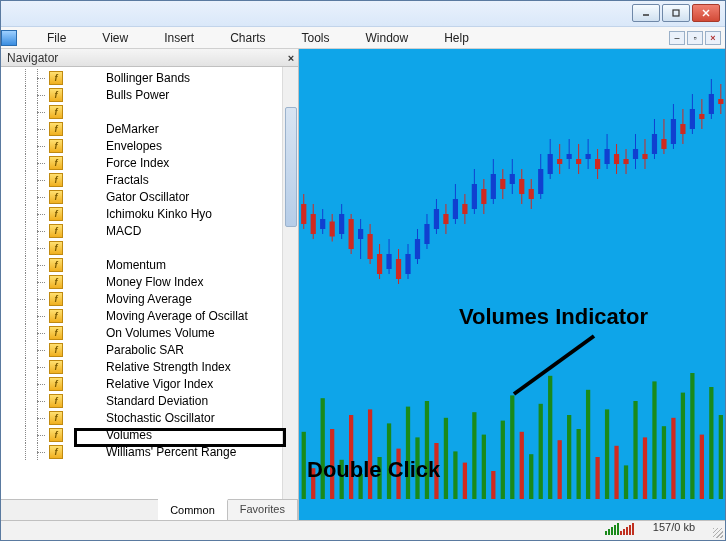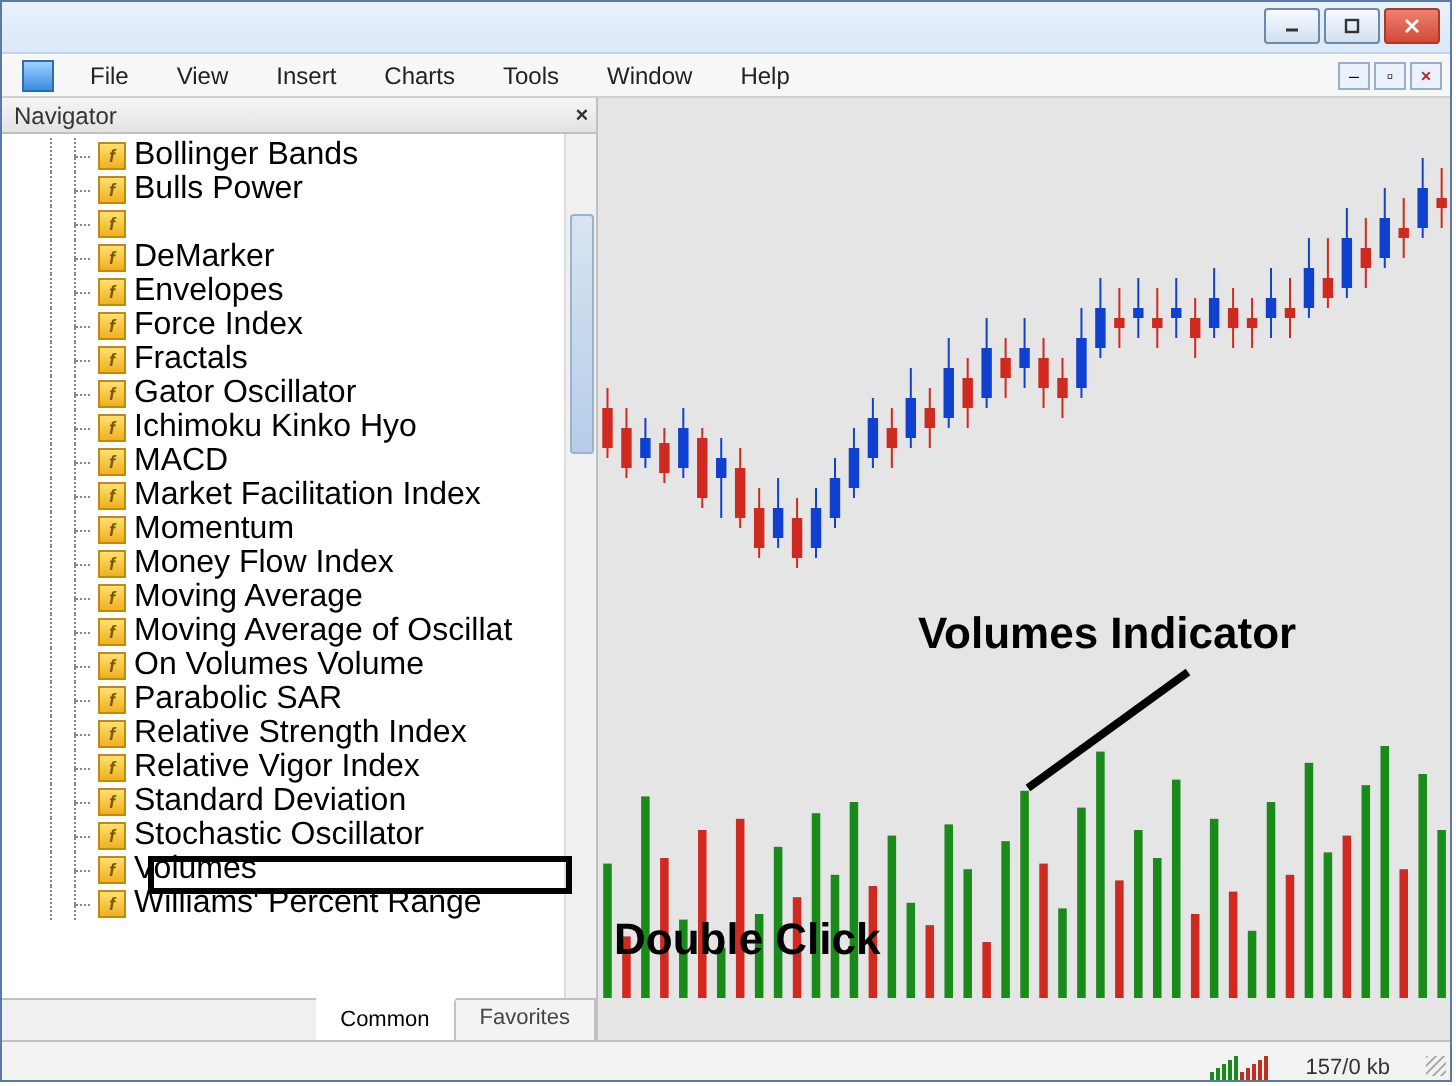--- a/index.html
+++ b/index.html
@@ -10,21 +10,21 @@
   
   .titlebar { height: 26px; background: linear-gradient(#e9f1fc, #dae8f9); border-bottom: 1px solid #c2d4ea; position: relative; }
   .titlebar .win-btn-group { position: absolute; top: 3px; right: 5px; display: flex; gap: 2px; }
   .win-btn { width: 28px; height: 18px; border: 1px solid #6f88a8; border-radius: 2px; background: linear-gradient(#f6fbff, #d0e0f0); display: flex; align-items: center; justify-content: center; font-size: 10px; line-height: 10px; cursor: default; }
   .win-btn.min { color: #333; }
   .win-btn.max { color: #333; }
   .win-btn.close { background: linear-gradient(#f08070, #d24a37); border-color: #a83a2a; color: #fff; font-weight: bold; font-size: 11px; }
   .win-btn svg { width: 10px; height: 10px; }
 
   
-  .menubar { height: 22px; background: #f7f7f7; border-bottom: 1px solid #d0d0d0; display: flex; align-items: center; padding-left: 10px; gap: 4px; }
+  .menubar { height: 22px; background: #f7f7f7; border-bottom: 1px solid #d0d0d0; display: flex; align-items: center; padding-left: 0; gap: 16px; }
   .app-icon { width: 16px; height: 16px; background: linear-gradient(#9ed0ff, #3a8de0); border: 1px solid #2a6db0; margin-right: 4px; }
   .menuitem { padding: 2px 10px; color: #222; cursor: default; }
   .mdi-btn-group { margin-left: auto; display: flex; gap: 2px; padding-right: 4px; }
   .mdi-btn { width: 16px; height: 14px; border: 1px solid #9ab0c8; background: #eaf1fa; display: flex; align-items: center; justify-content: center; font-size: 9px; cursor: default; }
   .mdi-btn.close { color: #b03030; font-weight: bold; }
 
   
   .body-area { display: flex; height: 472px; }
 
   
@@ -35,40 +35,40 @@
   .tree { flex: 1; overflow-y: hidden; overflow-x: hidden; padding: 2px 0 2px 0; position: relative; }
   .tree::-webkit-scrollbar { width: 16px; }
   .scroll-thumb { position:absolute; right:0; top:0; width:16px; height:100%; border-left:1px solid #dcdcdc; background:#f0f0f0; }
   .scroll-thumb .thumb { position:absolute; left:2px; top:40px; width:12px; height:120px; background:linear-gradient(#d8e4f2,#b6cde8); border:1px solid #9bb2cc; border-radius:2px; }
 
   .tree-item { height: 17px; display: flex; align-items: center; padding-left: 48px; position: relative; cursor: default; white-space: nowrap; }
   .tree-item .dotted { position: absolute; left: 24px; top: 0; bottom: 0; border-left: 1px dotted #888; }
   .tree-item .dotted2 { position:absolute; left:36px; top:0; bottom:0; border-left:1px dotted #888; }
   .tree-item .hline { position:absolute; left:36px; top:50%; width:8px; border-top:1px dotted #888; }
   .fx-ico { width: 14px; height: 14px; background: linear-gradient(#ffe070, #f0b020); border: 1px solid #c08a10; margin-right: 4px; display: flex; align-items: center; justify-content: center; font-size: 9px; color: #7a5a00; font-style: italic; font-weight: bold; }
-  .tree-item span.label { color: #000; font-size: 16px; }
+  .tree-item span.label { color: #000; font-size: 12px; margin-left: 39px; }
 
   
   .nav-tabs { height: 22px; border-top: 1px solid #c0c0c0; display: flex; background: #f0f0f0; justify-content: flex-end; }
   .nav-tab { padding: 3px 12px; border-right: 1px solid #c0c0c0; background: #f3f3f3; cursor: default; font-size: 11px; color: #444; }
   .nav-tab.active { background: #fff; border-top: 2px solid #fff; margin-top: -1px; color: #000; }
 
   
-  .chart-area { flex: 1; position: relative; background: #e5e5e5; overflow: hidden; }
+  .chart-area { flex: 1; position: relative; background: #0ea5e9; overflow: hidden; }
   .candles { position: absolute; left: 0; top: 10px; width: 455px; height: 250px; }
   .volumes { position: absolute; left: 0; top: 310px; width: 455px; height: 140px; }
   .annot-1 { position: absolute; left: 160px; top: 255px; font-size: 22px; font-weight: bold; color: #000; font-family: Arial, sans-serif;}
   .annot-2 { position: absolute; left: 8px; top: 408px; font-size: 22px; font-weight: bold; color: #000; font-family: Arial, sans-serif; }
   .annot-line { position:absolute; left:195px; top:285px; }
 
   
   .vol-highlight { position:absolute; left: 73px; top: 427px; width: 212px; height: 19px; border: 3px solid #000; pointer-events:none; z-index:50; }
 
   
-  .statusbar { position: absolute; bottom: 0; left: 0; right: 0; height: 20px; border-top: 1px solid #c0c0c0; background: #f2f2f2; display: flex; align-items: flex-end; justify-content: flex-end; padding-right: 30px; gap: 10px; }
+  .statusbar { position: absolute; bottom: 0; left: 0; right: 0; height: 20px; border-top: 1px solid #c0c0c0; background: #f2f2f2; display: flex; align-items: flex-start; justify-content: flex-end; padding-right: 30px; gap: 10px; }
   .conn-ico { width: 38px; height: 14px; display: flex; align-items: flex-end; gap:1px; }
   .conn-ico i { display:block; width:2px; background:#1a8a1a; }
   .conn-ico i.r { background:#c03020; }
   .kb-label { font-size: 11px; color: #333; }
   .grip { position:absolute; right:2px; bottom:2px; width:14px; height:14px; }
   .grip::before { content:""; position:absolute; right:0; bottom:0; width:10px; height:10px;
     background: repeating-linear-gradient(135deg,#b0b0b0 0 1px, transparent 1px 3px); }
 
 </style>
 </head>
@@ -189,21 +189,20 @@
             <div class="dotted2"></div>
             <div class="hline"></div>
             <div class="fx-ico">f</div>
             <span class="label">MACD</span>
           </div>
           <div class="tree-item">
             <div class="dotted"></div>
             <div class="dotted2"></div>
             <div class="hline"></div>
             <div class="fx-ico">f</div>
-            <span class="label">Market Facilitation Index</span>
           </div>
           <div class="tree-item">
             <div class="dotted"></div>
             <div class="dotted2"></div>
             <div class="hline"></div>
             <div class="fx-ico">f</div>
             <span class="label">Momentum</span>
           </div>
           <div class="tree-item">
             <div class="dotted"></div>

